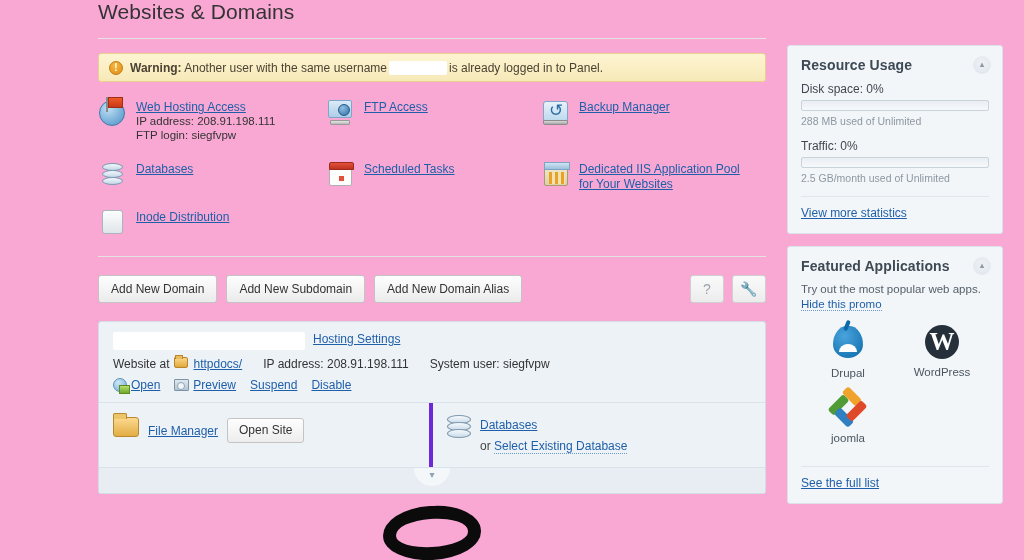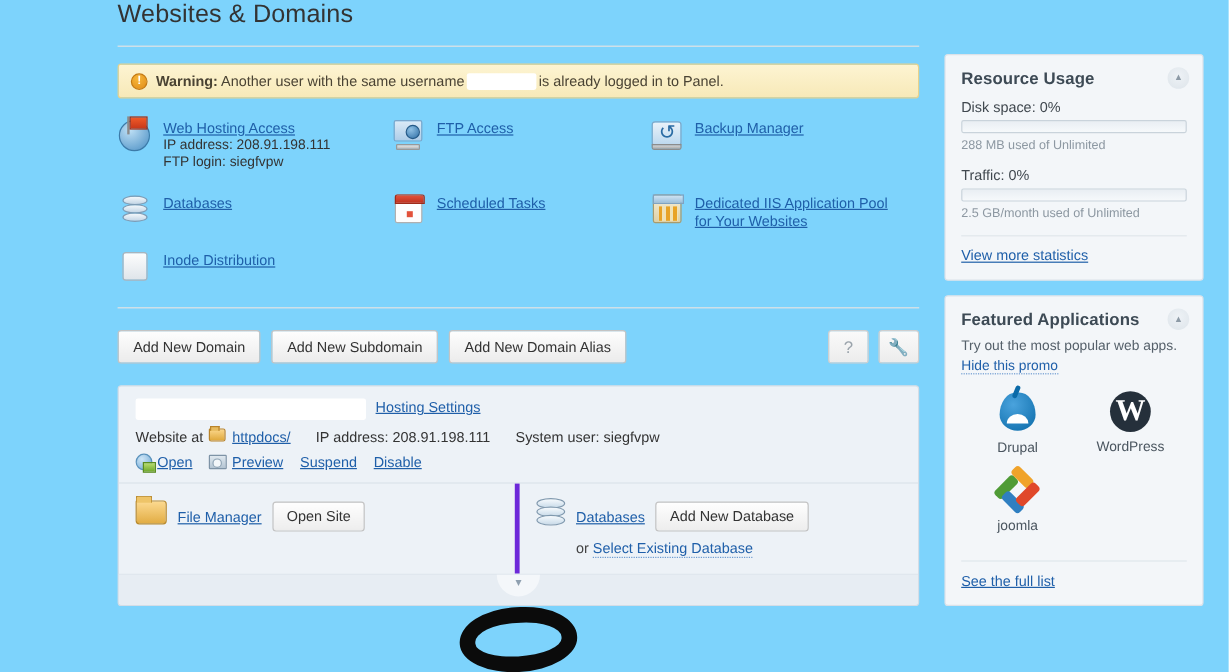--- a/index.html
+++ b/index.html
@@ -8,21 +8,21 @@
     width: 1024px; height: 560px;
     background: #ffffff;
     font-family: "Liberation Sans", sans-serif;
     font-size: 12px;
     color: #333333;
     overflow: hidden;
   }
   #page {
     position: relative;
     width: 1024px; height: 560px;
-    background: #7dd3fc;
+    background: #f9a8d4;
   }
 
   
   .content-col {
     position: absolute;
     left: 98px; top: 0;
     width: 668px;
   }
   .side-col {
     position: absolute;
@@ -597,21 +597,20 @@
         </div>
         <div class="tool-half tool-right">
           <span class="ico-db-big">
               <i></i>
               <i></i>
               <i></i>
             </span>
           <div class="tool-col">
             <div class="tool-row1">
               <span class="lnk">Databases</span>
-              <button class="btn-sm">Add New Database</button>
             </div>
             <div class="tool-row2">
               <span>or</span>
               <span class="lnk-dotted">Select Existing Database</span>
             </div>
           </div>
         </div>
       </div>
 
       <div class="dom-footer">

